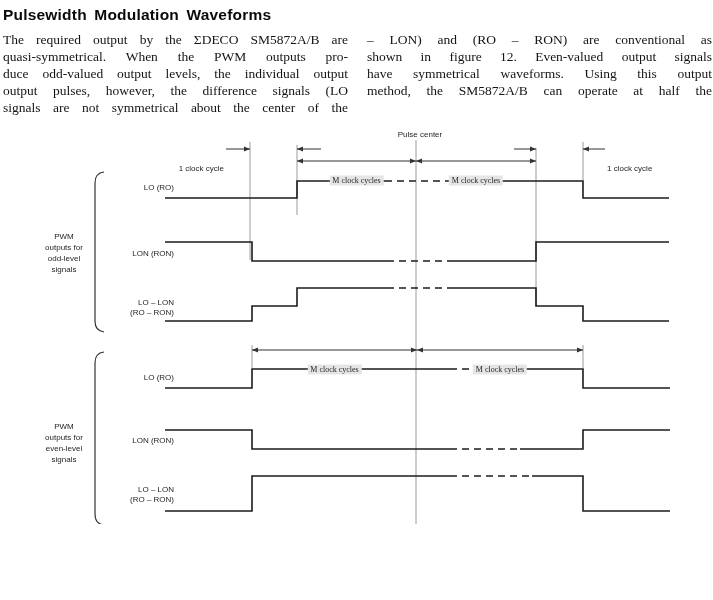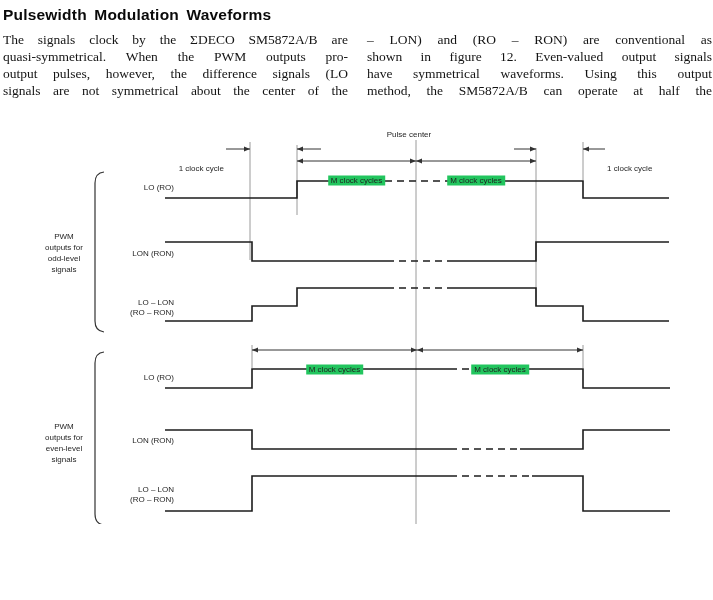--- a/index.html
+++ b/index.html
@@ -7,38 +7,39 @@
         font-family:"Liberation Sans",sans-serif;color:#111;}
   .title{position:absolute;left:3px;top:5px;margin:0;font:bold 15.5px/19px "Liberation Sans",sans-serif;
          letter-spacing:.2px;word-spacing:3px;color:#0a0a0a;}
   .col{position:absolute;top:31px;width:345px;font:13.5px/17.1px "Liberation Serif",serif;color:#141414;}
   .col-left{left:3px;}
   .col-right{left:367px;}
   .tline{text-align:justify;text-align-last:justify;-moz-text-align-last:justify;white-space:normal;}
   .diagram-label{position:absolute;font:8px/10px "Liberation Sans",sans-serif;color:#1f1f1f;}
   .sig{position:absolute;left:56px;width:118px;text-align:right;font:8px/10px "Liberation Sans",sans-serif;color:#1f1f1f;}
   .grp{position:absolute;left:21px;width:86px;text-align:center;font:8px/11px "Liberation Sans",sans-serif;color:#1f1f1f;}
-  .pc{left:374px;top:130px;width:70px;text-align:center;}
+  .pc{left:385px;top:130px;width:70px;text-align:center;}
   #dsvg{position:absolute;left:0;top:0;}
   .dimlab{position:absolute;white-space:nowrap;font:8px/10px "Liberation Sans",sans-serif;color:#1f1f1f;margin-top:20px;}
-  .dimlab.mid{background:#22c55e;padding:0 3px;transform:translate(-50%,-55%);}
+  .dimlab.mid{background:#e5e5e5;padding:0 3px;transform:translate(-50%,-55%);font-family:Liberation Serif, serif;}
   .dimlab.left{transform:translate(-100%,-50%);padding-right:2px;}
   .dimlab.right{transform:translate(0,-50%);padding-left:2px;}
   .dimlab sub{font-size:6px;}
 </style>
 </head>
 <body>
 
 <div class="page">
 
   <h1 class="title">Pulsewidth Modulation Waveforms</h1>
 
   <div class="col col-left">
-    <div class="tline">The signals clock by the ΣDECO SM5872A/B are</div>
+    <div class="tline">The required output by the ΣDECO SM5872A/B are</div>
     <div class="tline">quasi-symmetrical. When the PWM outputs pro-</div>
+    <div class="tline">duce odd-valued output levels, the individual output</div>
     <div class="tline">output pulses, however, the difference signals (LO</div>
     <div class="tline">signals are not symmetrical about the center of the</div>
   </div>
 
   <div class="col col-right">
     <div class="tline">– LON) and (RO – RON) are conventional as</div>
     <div class="tline">shown in figure 12. Even-valued output signals</div>
     <div class="tline">have symmetrical waveforms. Using this output</div>
     <div class="tline">method, the SM5872A/B can operate at half the</div>
   </div>

